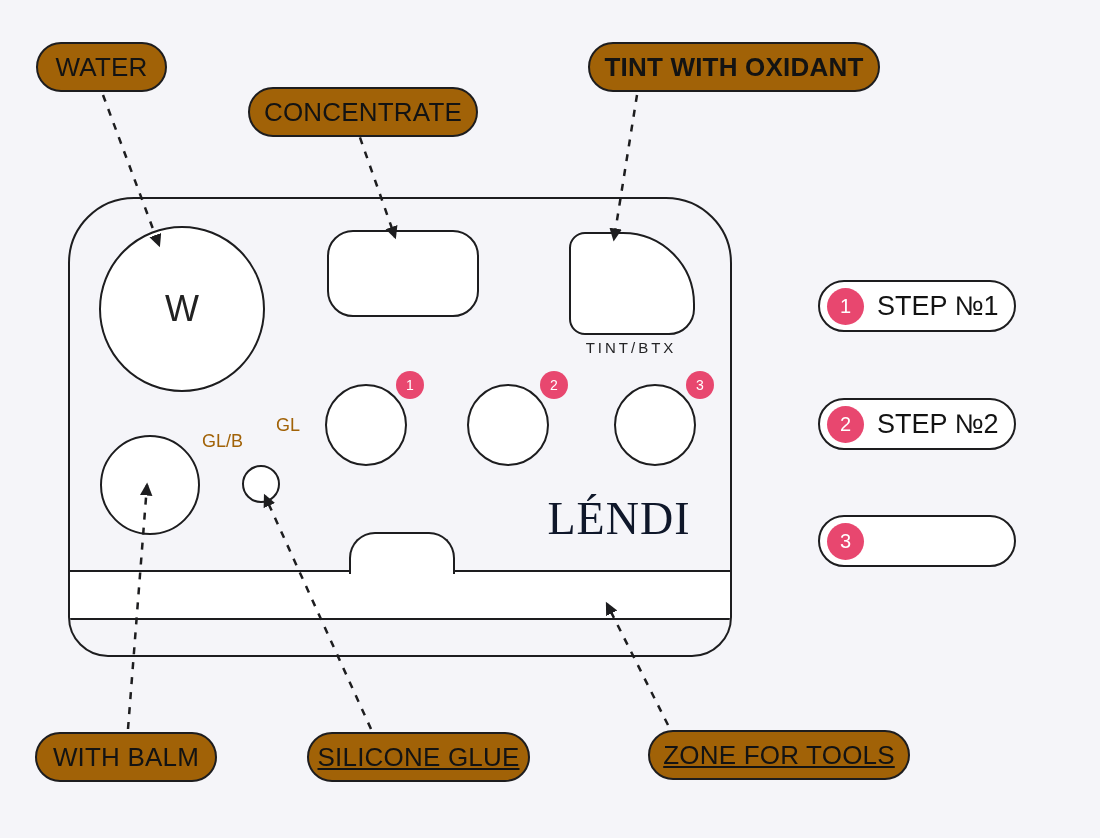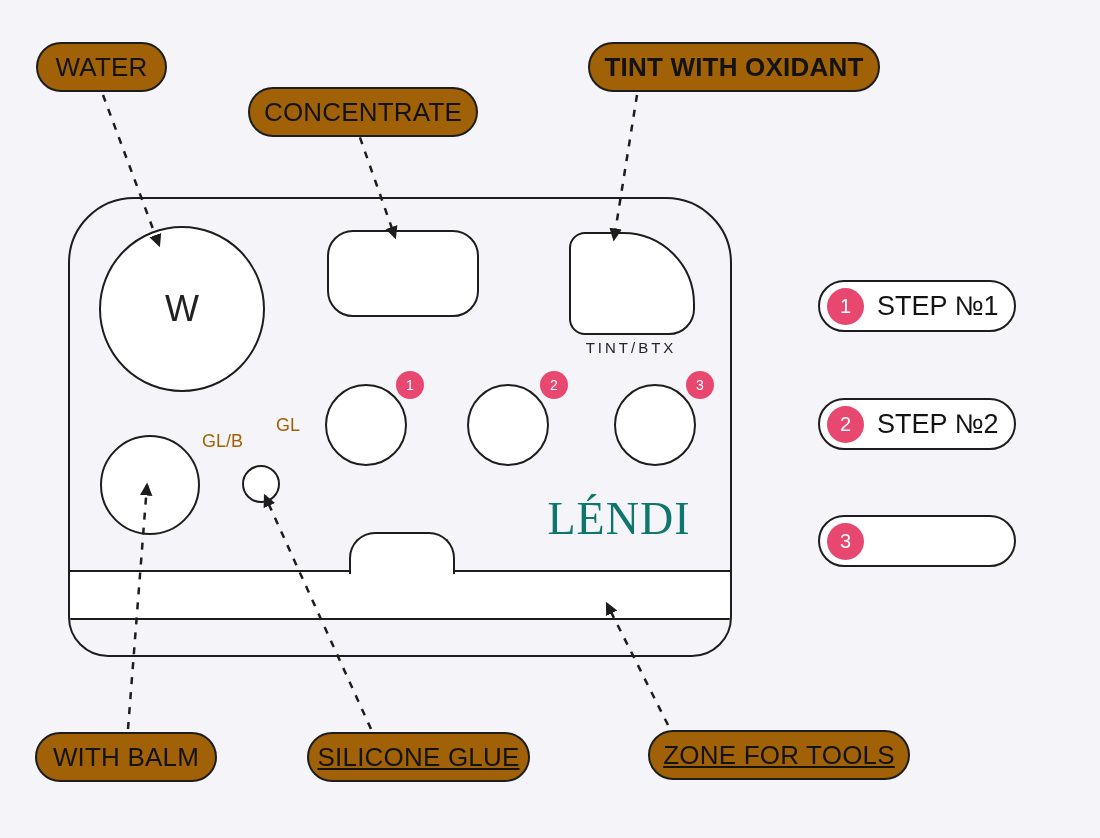--- a/index.html
+++ b/index.html
@@ -103,21 +103,21 @@
   .mini-label{
     position:absolute;
     font-size:18px;color:#a16207;
   }
   .glb-label{left:132px;top:232px;}
   .gl-label{left:206px;top:216px;}
   .brand{
     position:absolute;left:549px;top:293px;
     transform:translateX(-50%);
     font-family:"Liberation Serif","DejaVu Serif",serif;
-    font-size:46px;letter-spacing:1px;color:#0f766e;
+    font-size:46px;letter-spacing:1px;color:#0f172a;
   }
   .tool-strip{
     position:absolute;
     left:-2px;right:-2px;top:371px;
     height:50px;
     box-sizing:border-box;
     background:#ffffff;
     border-top:2px solid #1d1d1f;
     border-bottom:2px solid #1d1d1f;
     z-index:1;

